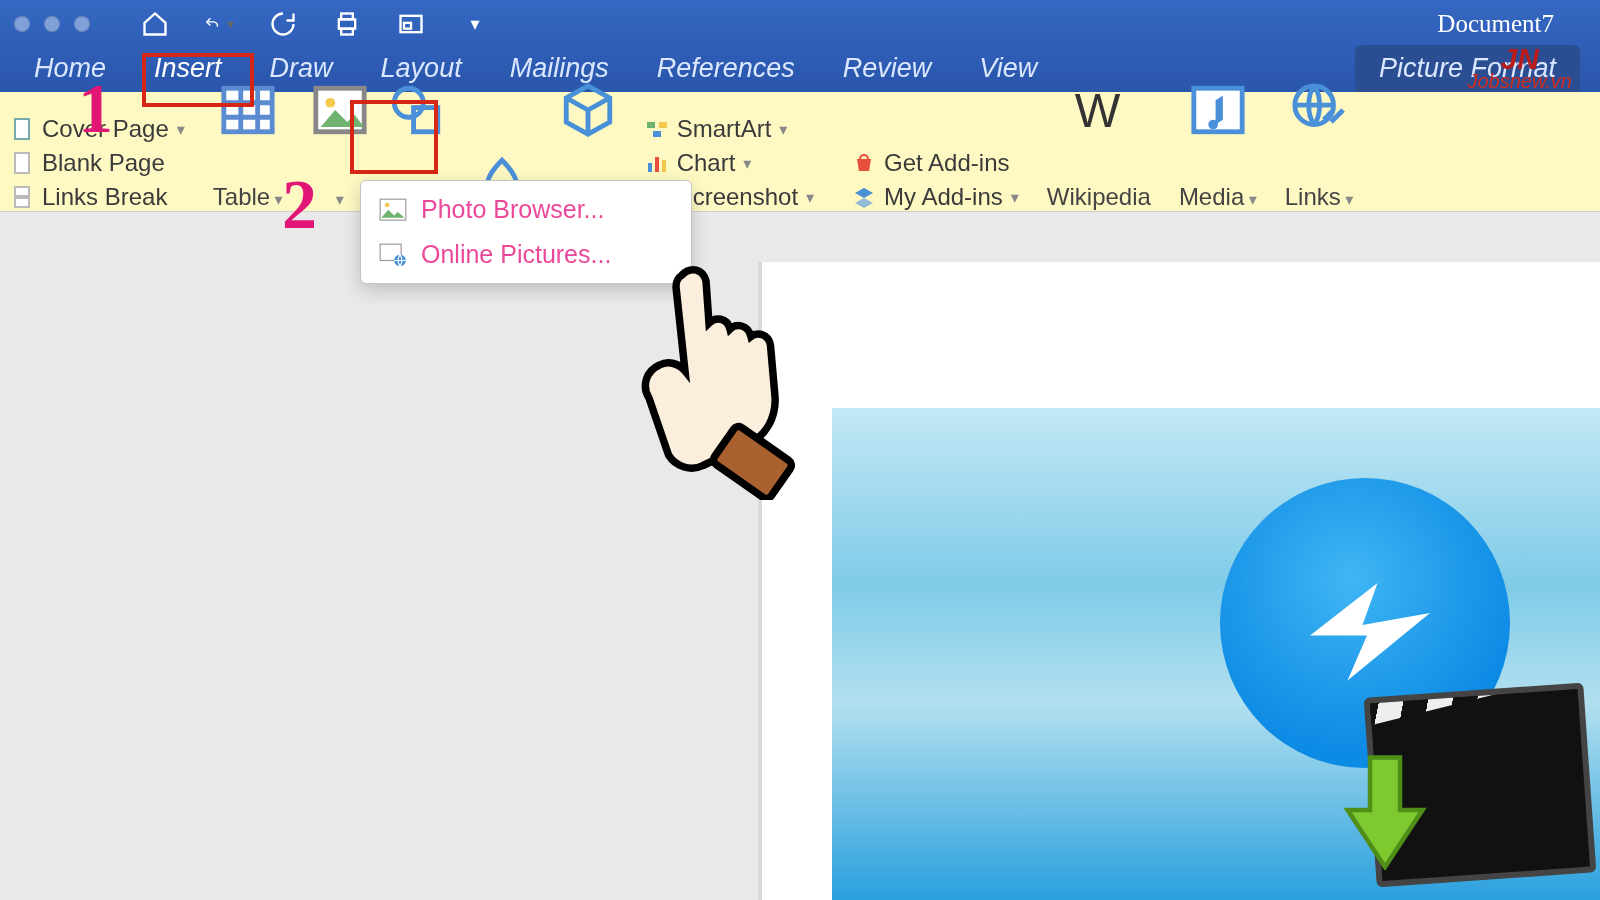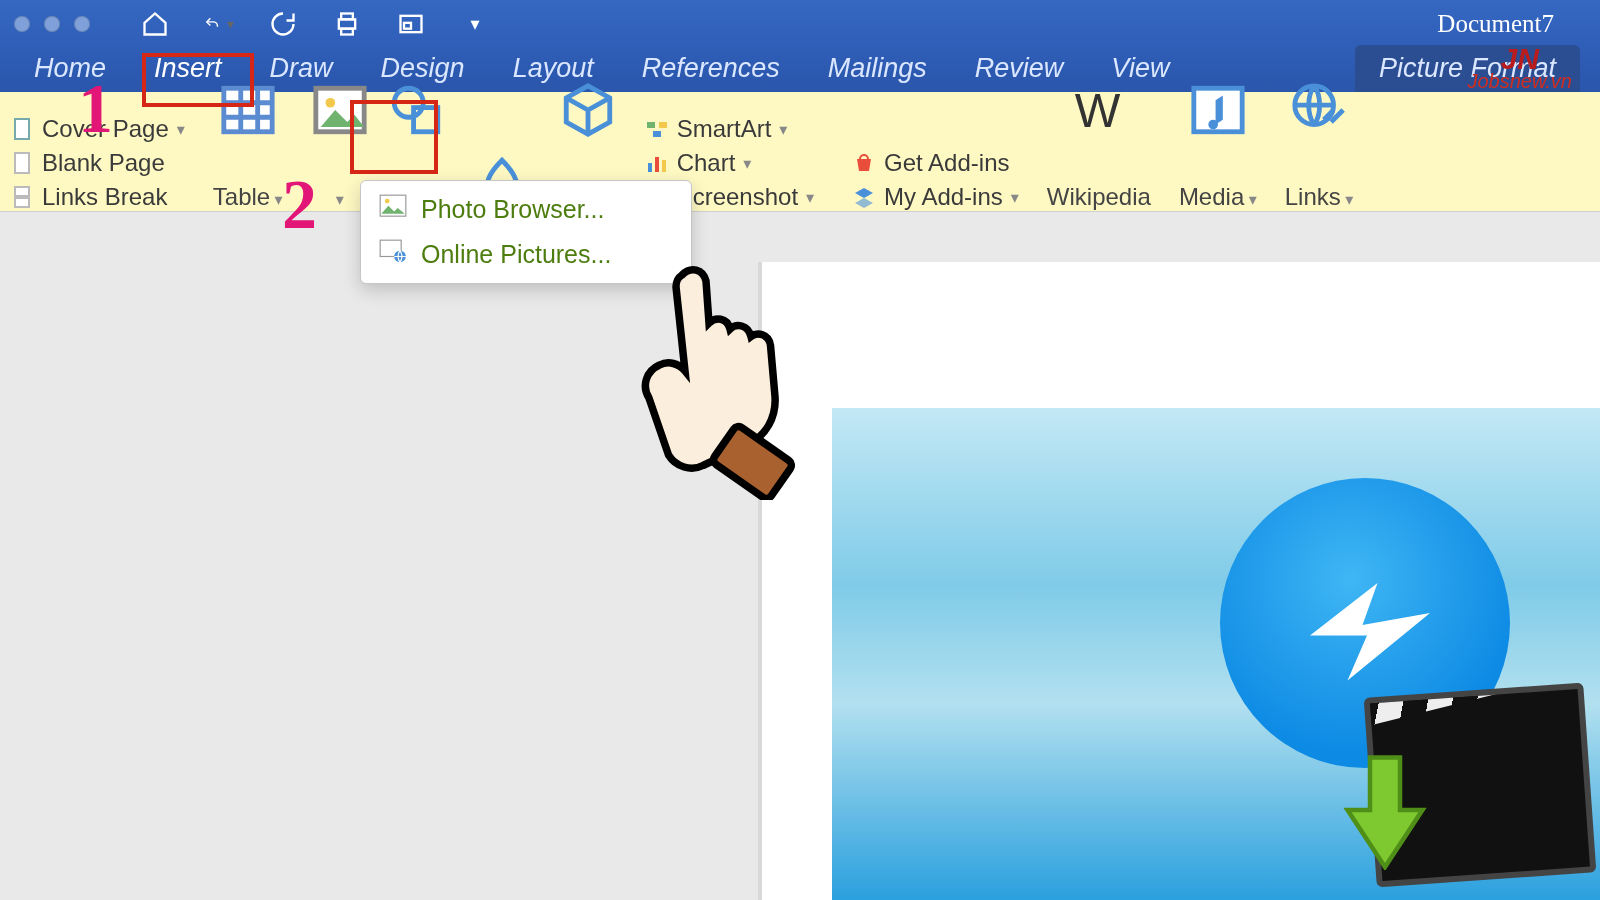--- a/index.html
+++ b/index.html
@@ -32,21 +32,21 @@
   .ricn svg, .bicn svg { width:100%; height:100%; }
 
   
   .hl-red { border: 4px solid #d52616; position: absolute; pointer-events: none; background: transparent; }
   .hl-insert { left:142px; top:53px; width:112px; height:54px; }
   .hl-pic { left:350px; top:100px; width:88px; height:74px; }
   .hl-file { left:388px; top:234px; width:282px; height:48px; }
 
   
   .ddmenu { position:absolute; left:360px; top:180px; width:332px; background:#fff; border:1px solid #c6c6c6; border-radius:6px; box-shadow:0 6px 18px rgba(0,0,0,.18); padding:6px 0; z-index:50; }
-  .ddrow { display:flex; gap:14px; padding:8px 18px; font-size:25px; color:#4d7c0f; cursor:pointer; }
+  .ddrow { display:flex; align-items:center; gap:14px; padding:8px 18px; font-size:25px; color:#ec4899; cursor:pointer; }
   .ddrow .dicn { width:28px; height:22px; display:flex; align-items:center; justify-content:center; }
 
   
   .anno { position:absolute; font-family: "Comic Sans MS", cursive; font-size:70px; font-weight:700; color:#e11676; line-height:1; }
   .anno1 { left:78px; top:74px; }
   .anno2 { left:282px; top:170px; }
 
   
   .canvas { position:absolute; left:762px; top:262px; width:838px; height:638px; background:#fff; box-shadow: -4px 0 0 #d9d9d9; }
   .imgblk { position:absolute; left:70px; top:146px; right:0; bottom:0; background: linear-gradient(180deg,#c3e8f5 0%, #7fcbe8 36%, #b2e0ef 60%, #2aa0de 100%); }
@@ -117,24 +117,23 @@
         <span style="font-size:18px;">▾</span>
       </span>
   </div>
   <div class="doc-title">Document7</div>
 </div>
 
 <div class="tabsrow">
   <div class="tab">Home</div>
   <div class="tab active">Insert</div>
   <div class="tab">Draw</div>
-  <div class="tab">Design</div>
   <div class="tab">Layout</div>
+  <div class="tab">Mailings</div>
   <div class="tab">References</div>
-  <div class="tab">Mailings</div>
   <div class="tab">Review</div>
   <div class="tab">View</div>
   <div class="tab context">Picture Format</div>
 </div>
 
 <div class="ribbon">
 
   <div class="rgrp">
     <div class="ritem">
       <span class="ricn">

